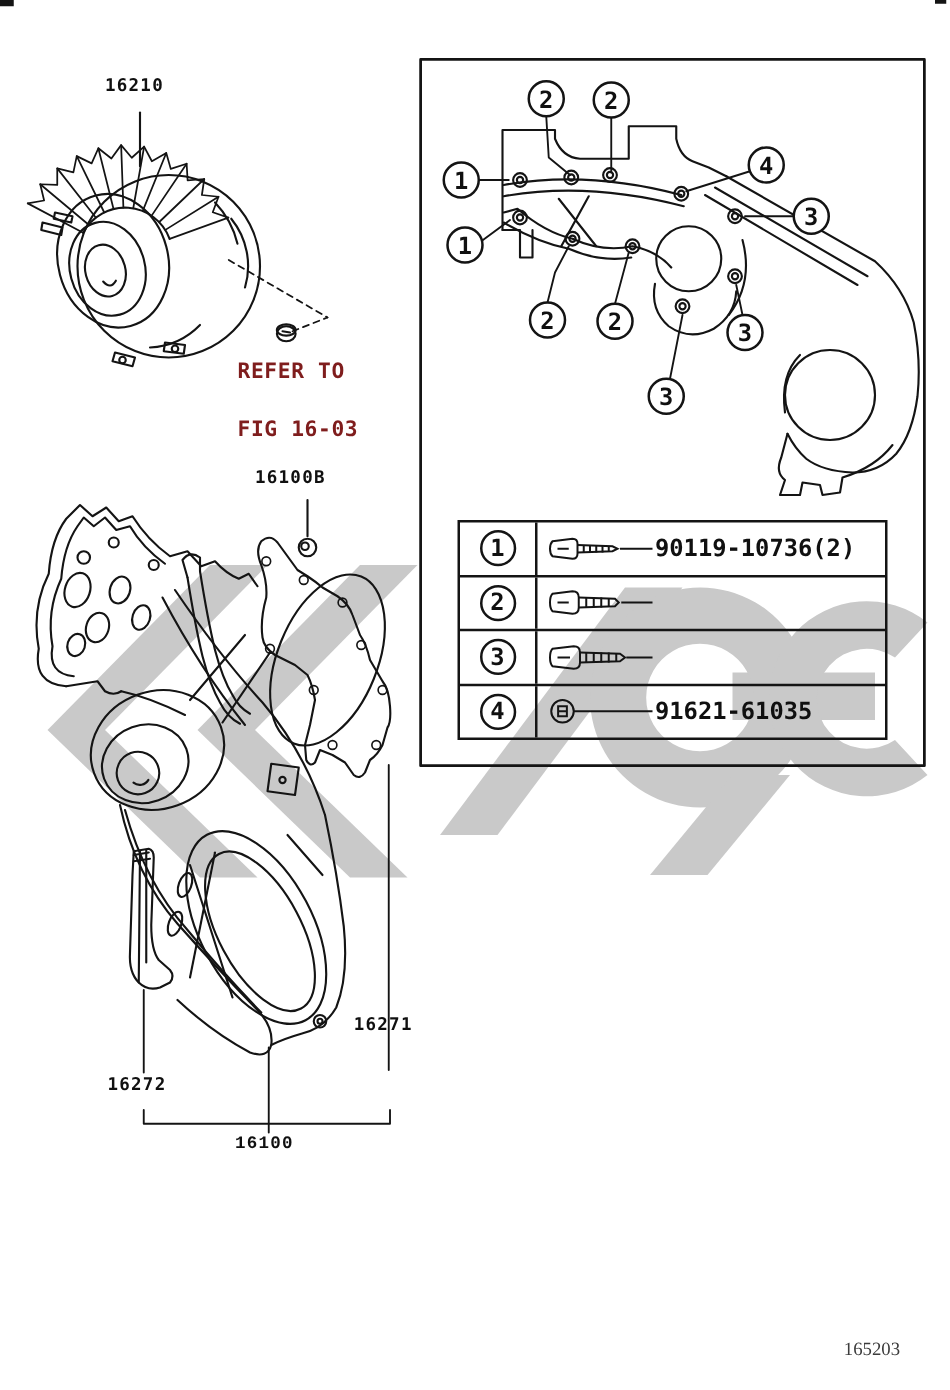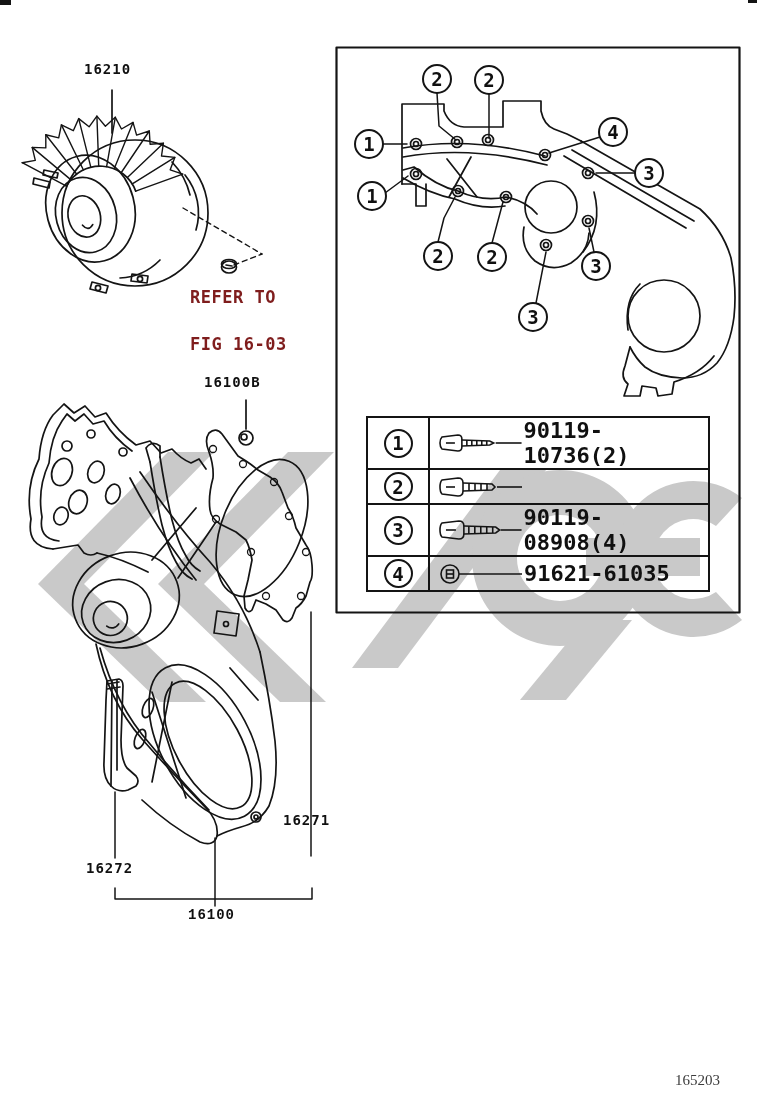--- a/index.html
+++ b/index.html
@@ -27,21 +27,21 @@
   .cell-num{
     width:60px;border-right:2px solid #141414;display:flex;
     align-items:center;justify-content:center;flex:none;
   }
   .circ{
     width:29px;height:29px;border:2px solid #141414;border-radius:50%;
     display:flex;align-items:center;justify-content:center;
     font-size:19px;font-weight:bold;color:#101010;box-sizing:border-box;
   }
   .cell-part{flex:1;display:flex;align-items:center;padding-left:8px;}
-  .part-num{font-size:22px;font-weight:bold;color:#101010;letter-spacing:0;}
+  .part-num{font-size:19px;font-weight:bold;color:#101010;letter-spacing:0;}
   .footer{
     position:absolute;left:675px;top:1072px;z-index:3;
     font-family:Liberation Serif, serif;font-size:15px;color:#3c3c3c;
   }
   .co-txt{font:bold 19px "DejaVu Sans Mono",monospace;fill:#101010;}
 </style>
 </head>
 <body>
 
 <div class="page">
@@ -380,21 +380,20 @@
             <line x1="8" y1="14" x2="18" y2="14"></line>
             <path d="M 26,10 L 58,11 L 62,14 L 58,17 L 26,18"></path>
             <line x1="31" y1="10" x2="31" y2="18"></line>
               <line x1="37" y1="10" x2="37" y2="18"></line>
             <line x1="43" y1="10" x2="43" y2="18"></line>
               <line x1="49" y1="10" x2="49" y2="18"></line>
               <line x1="55" y1="11" x2="55" y2="17"></line>
             <line x1="63" y1="14" x2="84" y2="14"></line>
           </g>
         </svg>
-        <span class="part-num">90119-08908(4)</span>
       </div>
     </div>
 
     <div class="legend-row">
       <div class="cell-num">
           <div class="circ">4</div>
         </div>
       <div class="cell-part">
         <svg width="86" height="28" viewBox="0 0 86 28">
           <g stroke="#141414" fill="none" stroke-width="1.6">

